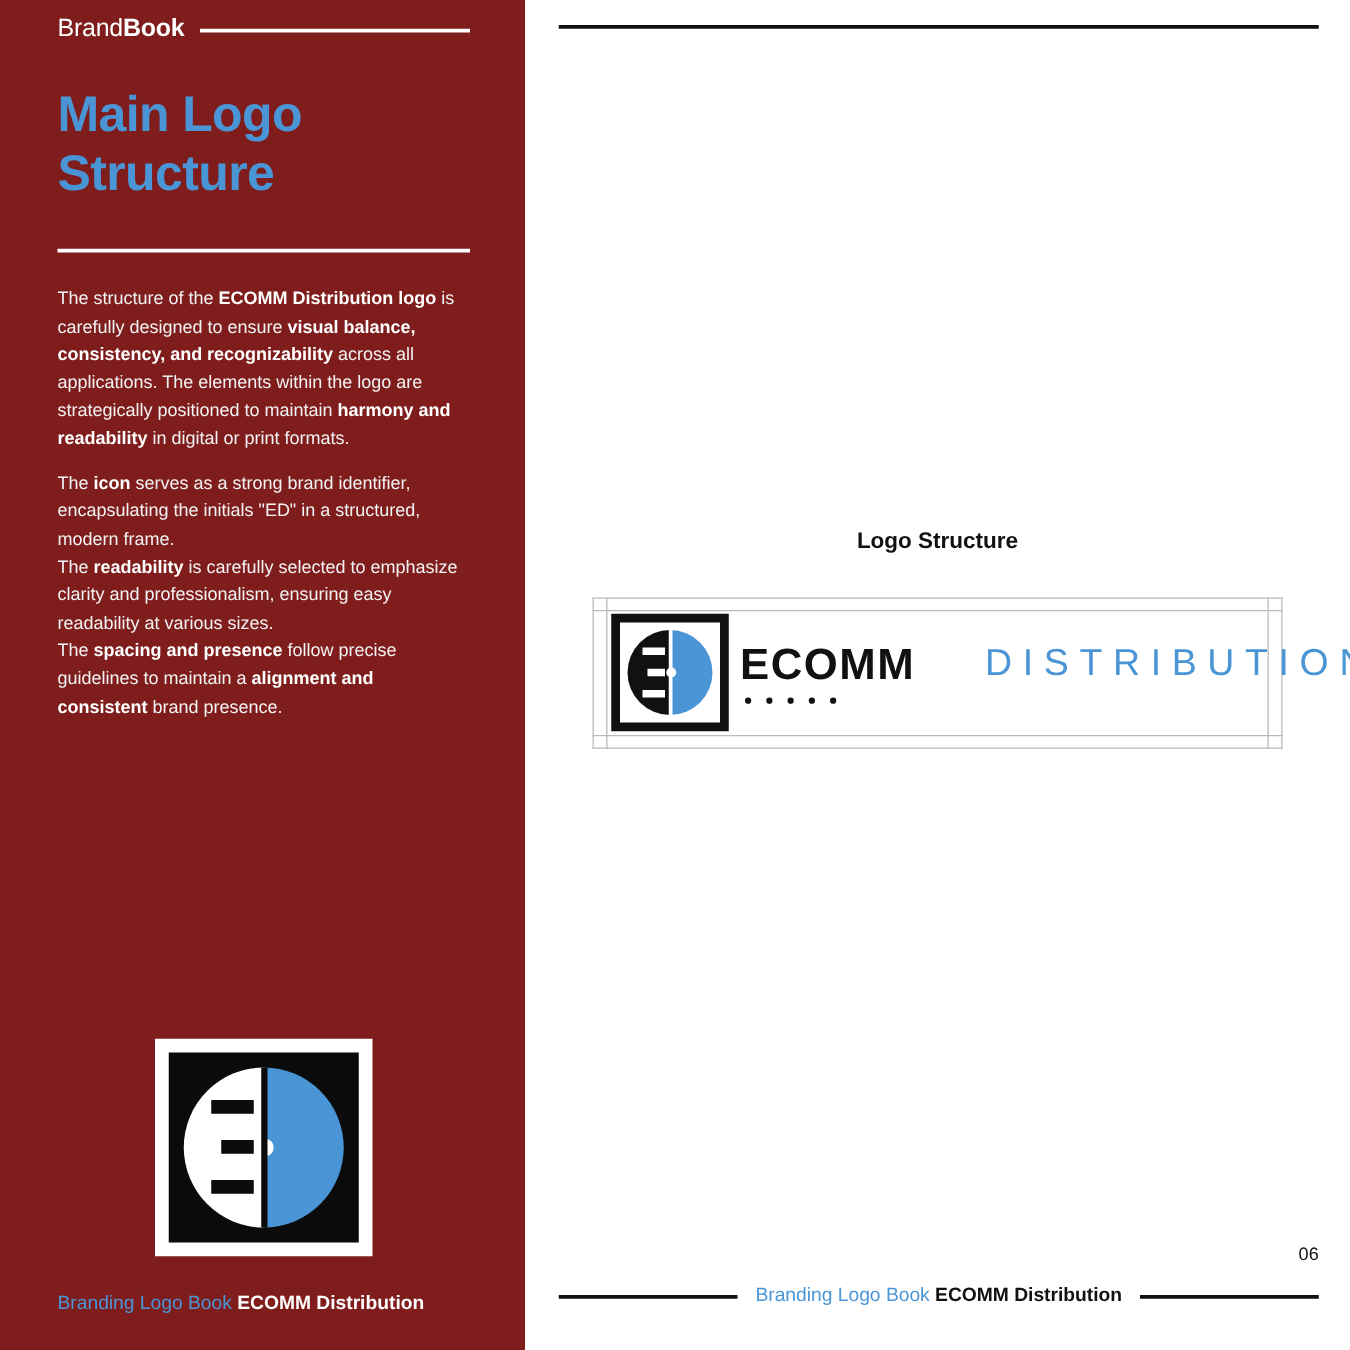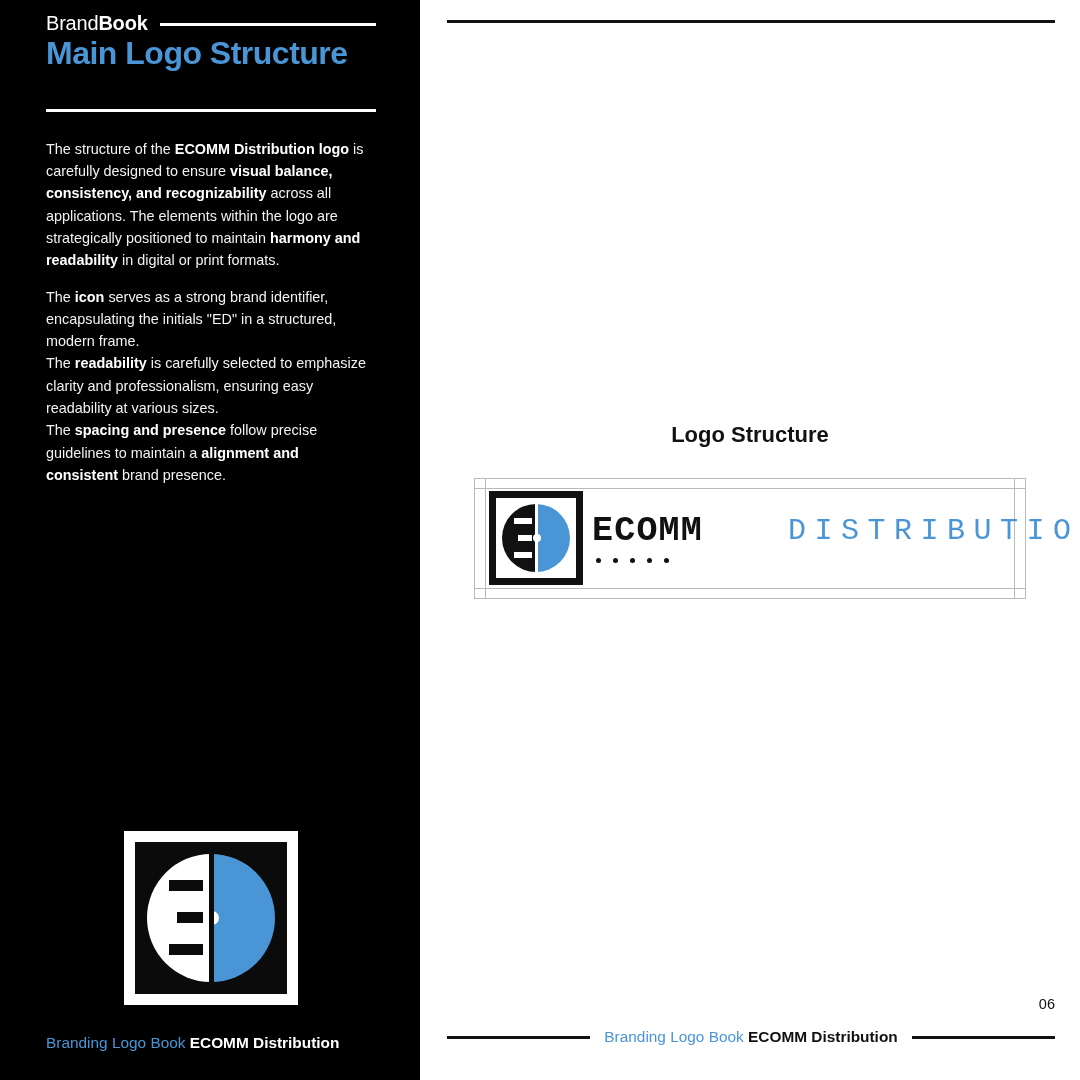--- a/index.html
+++ b/index.html
@@ -13,21 +13,21 @@
     position: relative;
     width: 1080px; height: 1080px;
     display: flex;
   }
 
   
   .left-panel {
     position: relative;
     width: 420px;
     height: 1080px;
-    background: #000000;
+    background: #7f1d1d;
     color: #ffffff;
     padding: 0 0 0 46px;
     flex: 0 0 420px;
   }
 
   .brand-row {
     display: flex;
     align-items: center;
     padding-top: 12px;
     padding-right: 44px;
@@ -41,21 +41,22 @@
   .brand-logo .b2 { font-weight: 700; color: #ffffff; }
   .brand-rule {
     flex: 1;
     height: 3px;
     background: #ffffff;
     margin-left: 12px;
     margin-top: 2px;
   }
 
   .main-title {
-    font-size: 32px;
+    margin-top: 34px;
+    font-size: 40px;
     line-height: 1.18;
     font-weight: 700;
     color: #4a95d6;
     letter-spacing: -0.5px;
     max-width: 330px;
   }
 
   .title-rule {
     margin-top: 36px;
     margin-right: 44px;
@@ -153,21 +154,21 @@
     left: 27px; right: 25px; top: 20px;
     height: 3px;
     background: #111111;
   }
 
   .logo-structure-title {
     position: absolute;
     top: 422px;
     left: 0; right: 0;
     text-align: center;
-    font-size: 22px;
+    font-size: 18px;
     font-weight: 700;
     color: #111111;
   }
 
   
   .diagram {
     position: absolute;
     left: 54px;
     top: 478px;
     width: 552px;
@@ -204,21 +205,20 @@
     background: #ffffff;
     position: relative;
     overflow: hidden;
   }
   .lockup-text {
     margin-left: 9px;
     display: flex;
     flex-direction: column;
     justify-content: flex-end;
     position: relative;
-    font-family: Liberation Mono, monospace;
   }
   .word-ecomm {
     font-size: 35px;
     font-weight: 700;
     letter-spacing: 1.2px;
     color: #111111;
     line-height: 1;
   }
   .word-dist {
     position: absolute;

